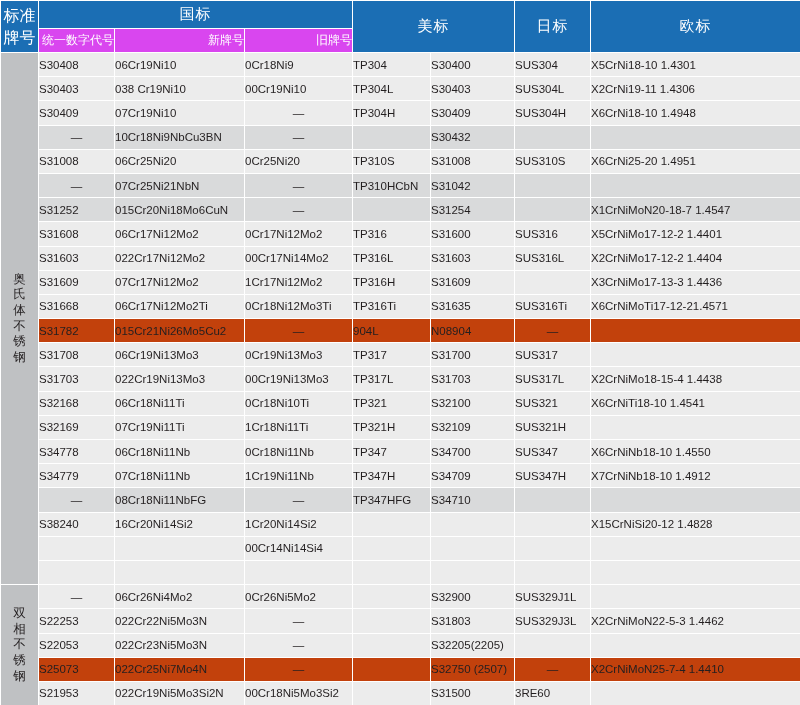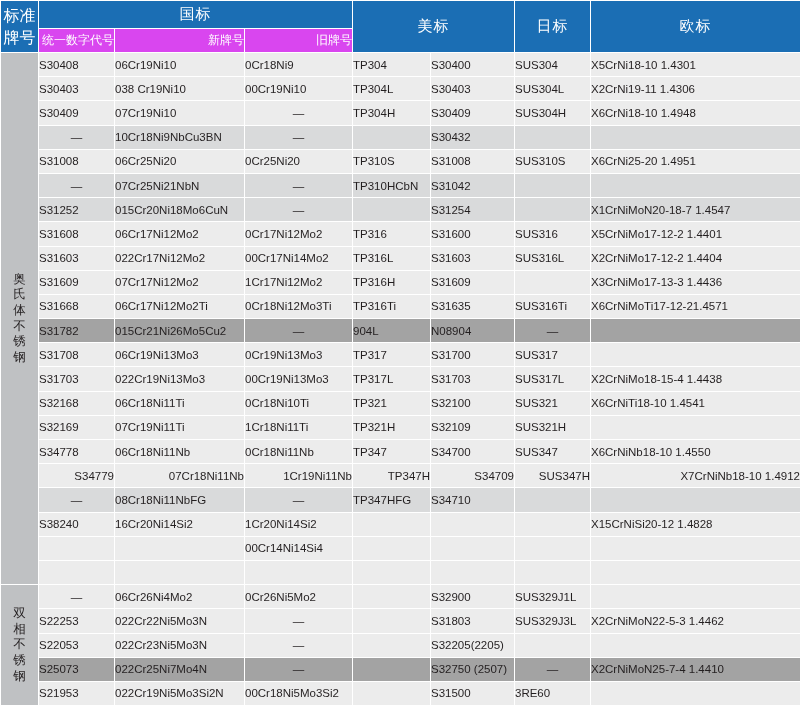--- a/index.html
+++ b/index.html
@@ -65,21 +65,21 @@
     font-size: 11.5px;
     color: #231f20;
     padding-left: 6px;
     white-space: nowrap;
     overflow: hidden;
   }
   td.dash { text-align: center; padding-left: 0; color: #231f20; }
   
   .s0 { background: #ececec; }
   .s1 { background: #d9dadb; }
-  .s2 { background: #a3a3a3; margin-left: 24px; }
+  .s2 { background: #c2410c; margin-left: 24px; }
   
 </style>
 </head>
 <body>
 
 <div id="sheet">
   <table class="grid">
     <colgroup>
       <col style="width:38px">
       <col style="width:76px">
@@ -260,21 +260,21 @@
         </tr>
         <tr style="height: 24.2px; margin-left: 28px;">
           <td class="d s0">S34778</td>
           <td class="d s0">06Cr18Ni11Nb</td>
           <td class="d s0">0Cr18Ni11Nb</td>
           <td class="d s0">TP347</td>
           <td class="d s0">S34700</td>
           <td class="d s0">SUS347</td>
           <td class="d s0">X6CrNiNb18-10 1.4550</td>
         </tr>
-        <tr style="height: 24.2px; text-align: right;">
+        <tr style="height: 24.2px;">
           <td class="d s0">S34779</td>
           <td class="d s0">07Cr18Ni11Nb</td>
           <td class="d s0">1Cr19Ni11Nb</td>
           <td class="d s0">TP347H</td>
           <td class="d s0">S34709</td>
           <td class="d s0">SUS347H</td>
           <td class="d s0">X7CrNiNb18-10 1.4912</td>
         </tr>
         <tr style="height: 24.2px;">
           <td class="d s1 dash">—</td>

